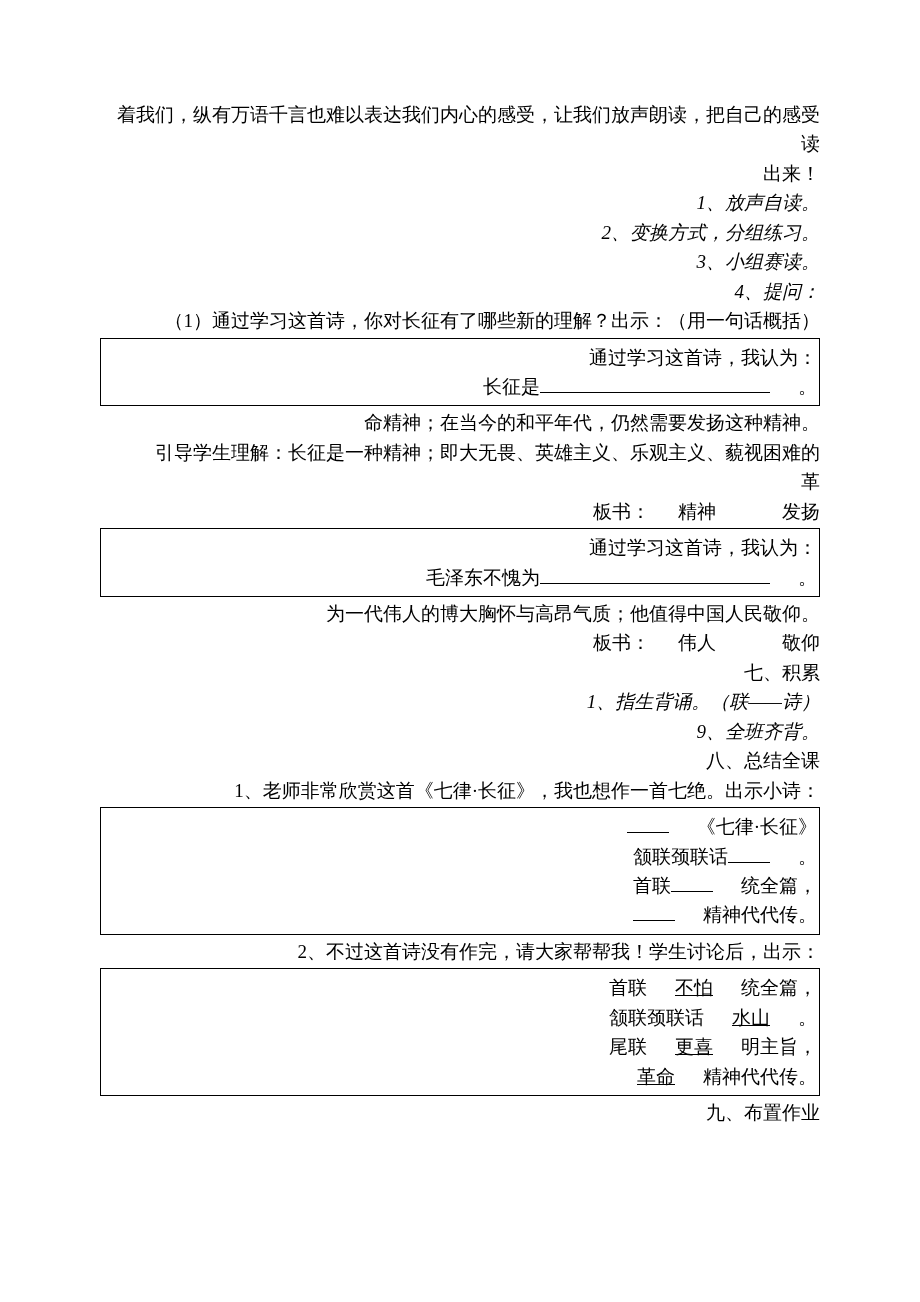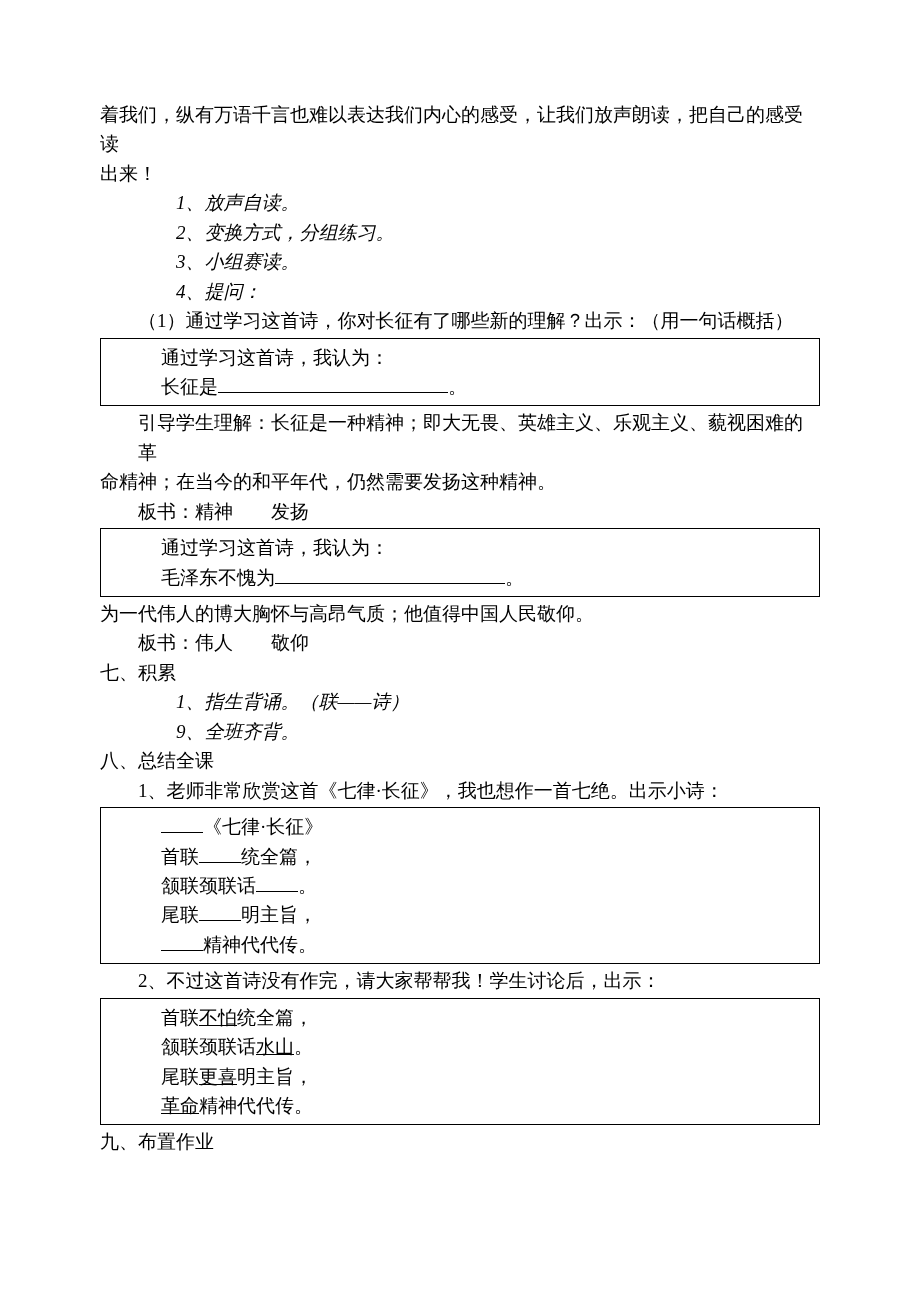--- a/index.html
+++ b/index.html
@@ -13,45 +13,45 @@
   }
   .page {
     width: 920px;
     min-height: 1302px;
     box-sizing: border-box;
     padding: 100px 100px 0 100px;
     position: relative;
   }
   .para {
     margin: 0;
-    text-align: left;
+    text-align: right;
   }
   .indent1 { padding-left: 2em; }
   .indent2 { padding-left: 4em; font-style: italic; }
   .box {
     border: 1px solid #000;
-    padding: 4px 22px;
+    padding: 4px 2px;
     margin: 2px 0;
   }
   .underline { text-decoration: underline; }
   .blank {
     display: inline-block;
     border-bottom: 1px solid #000;
     min-width: 230px;
     height: 1em;
     vertical-align: baseline;
   }
   .blank-short {
     display: inline-block;
     border-bottom: 1px solid #000;
     min-width: 42px;
     height: 1em;
     vertical-align: baseline;
   }
-  .seg { display: inline; }
+  .seg { display: inline; margin-left: 28px; }
   .gap { display:inline-block; width:2em; }
 </style>
 </head>
 <body>
 
 <div class="page">
 
   <p class="para">着我们，纵有万语千言也难以表达我们内心的感受，让我们放声朗读，把自己的感受读</p>
   <p class="para">出来！</p>
 
@@ -61,22 +61,22 @@
   <p class="para indent2">4、提问：</p>
   <p class="para indent1">（1）通过学习这首诗，你对长征有了哪些新的理解？出示：（用一句话概括）</p>
 
   <div class="box">
     <p class="para indent1">通过学习这首诗，我认为：</p>
     <p class="para indent1">
       <span class="seg">长征是</span><span class="blank"></span><span class="seg">。</span>
     </p>
   </div>
 
+  <p class="para">命精神；在当今的和平年代，仍然需要发扬这种精神。</p>
   <p class="para indent1">引导学生理解：长征是一种精神；即大无畏、英雄主义、乐观主义、藐视困难的革</p>
-  <p class="para">命精神；在当今的和平年代，仍然需要发扬这种精神。</p>
   <p class="para indent1">
     <span class="seg">板书：</span><span class="seg">精神</span><span class="gap"></span><span class="seg">发扬</span>
   </p>
 
 
   <div class="box">
     <p class="para indent1">通过学习这首诗，我认为：</p>
     <p class="para indent1">
       <span class="seg">毛泽东不愧为</span><span class="blank"></span><span class="seg">。</span>
     </p>
@@ -92,27 +92,24 @@
   <p class="para indent2">9、全班齐背。</p>
 
   <p class="para">八、总结全课</p>
   <p class="para indent1">1、老师非常欣赏这首《七律·长征》，我也想作一首七绝。出示小诗：</p>
 
   <div class="box">
     <p class="para indent1">
       <span class="blank-short"></span><span class="seg">《七律·长征》</span>
     </p>
     <p class="para indent1">
-      <span class="seg">首联</span><span class="blank-short"></span><span class="seg">统全篇，</span>
-    </p>
-    <p class="para indent1">
       <span class="seg">颔联颈联话</span><span class="blank-short"></span><span class="seg">。</span>
     </p>
     <p class="para indent1">
-      <span class="seg">尾联</span><span class="blank-short"></span><span class="seg">明主旨，</span>
+      <span class="seg">首联</span><span class="blank-short"></span><span class="seg">统全篇，</span>
     </p>
     <p class="para indent1">
       <span class="blank-short"></span><span class="seg">精神代代传。</span>
     </p>
   </div>
 
   <p class="para indent1">2、不过这首诗没有作完，请大家帮帮我！学生讨论后，出示：</p>
 
   <div class="box">
     <p class="para indent1">

